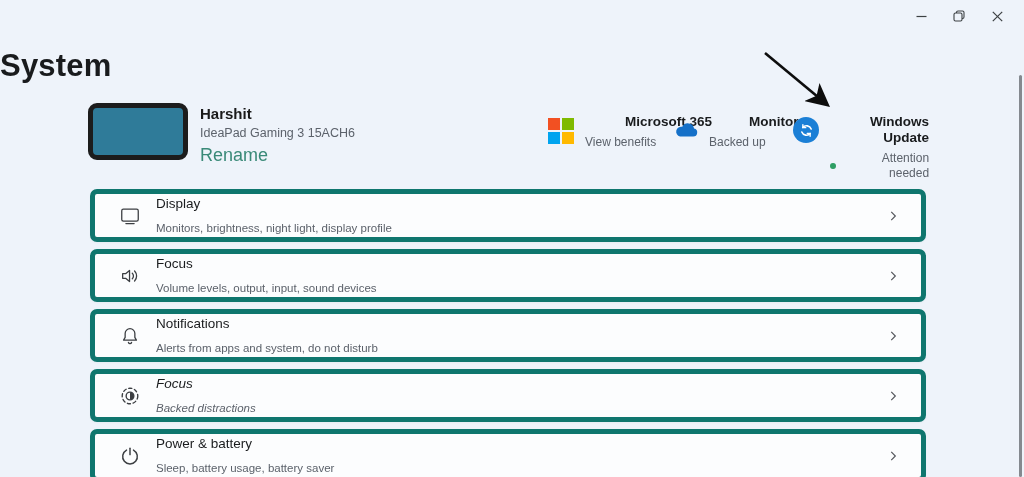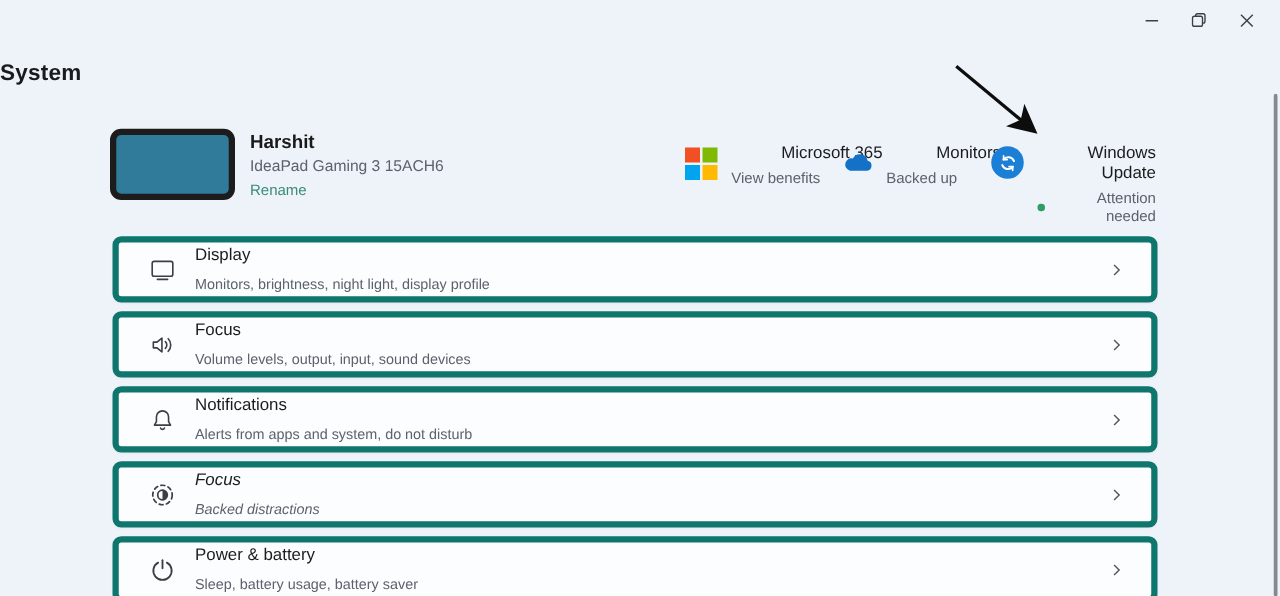--- a/index.html
+++ b/index.html
@@ -28,43 +28,43 @@
   
   .scrollbar-track {
     position: absolute; top: 75px; right: 2px; bottom: 0; width: 3px;
   }
   .scrollbar-thumb {
     position: absolute; top: 0; left: 0; width: 3px; height: 100%;
     background: #84898f; border-radius: 2px;
   }
   .page-title {
     position: absolute; top: 48px; left: 0;
-    font-size: 18px; font-weight: 700; color: #191b1d;
+    font-size: 31px; font-weight: 700; color: #191b1d;
     letter-spacing: 0.2px;
   }
   
   .profile-row { position: absolute; top: 102px; left: 0; width: 838px; height: 60px; }
   .device-thumb {
     position: absolute; left: 0; top: 1px;
     width: 100px; height: 57px;
     background: #2f7b99;
     border: 5px solid #1c1c1c;
     border-radius: 9px;
   }
   .profile-text { position: absolute; left: 112px; top: 4px; line-height: 1; }
   .profile-name { font-size: 15px; font-weight: 700; color: #1a1a1a; margin-bottom: 6px; }
   .profile-device { font-size: 12.5px; color: #5c626b; margin-bottom: 6px; }
-  .profile-rename { font-size: 12px; color: #3a8a78; cursor: pointer; }
+  .profile-rename { font-size: 18px; color: #3a8a78; cursor: pointer; }
   
   .tile { position: absolute; top: 12px; display: flex; align-items: flex-start; }
   .tile-ms { left: 460px; }
   .tile-od { left: 584px; }
   .tile-wu { left: 705px; text-align: right; }
   .tile-icon { width: 27px; height: 27px; margin-right: 10px; margin-top: 3px; flex: 0 0 auto; }
-  .tile-title { font-size: 13.5px; font-weight: 400; color: #191b1d; margin-bottom: 5px; line-height: 1.2; padding-left: 40px; }
+  .tile-title { font-size: 13.5px; font-weight: 700; color: #191b1d; margin-bottom: 5px; line-height: 1.2; padding-left: 40px; }
   .tile-sub { font-size: 12px; color: #5c626b; line-height: 1.2; display: flex; align-items: center; }
   .status-dot {
     display: inline-block; width: 6px; height: 6px; border-radius: 50%;
     background: #2e9e64; margin-right: 6px;
   }
   
   .ms-logo { display: grid; grid-template-columns: 12px 12px; grid-template-rows: 12px 12px; gap: 2px; padding-top: 1px; }
   .ms-sq { width: 12px; height: 12px; }
   
   .wu-circle {

